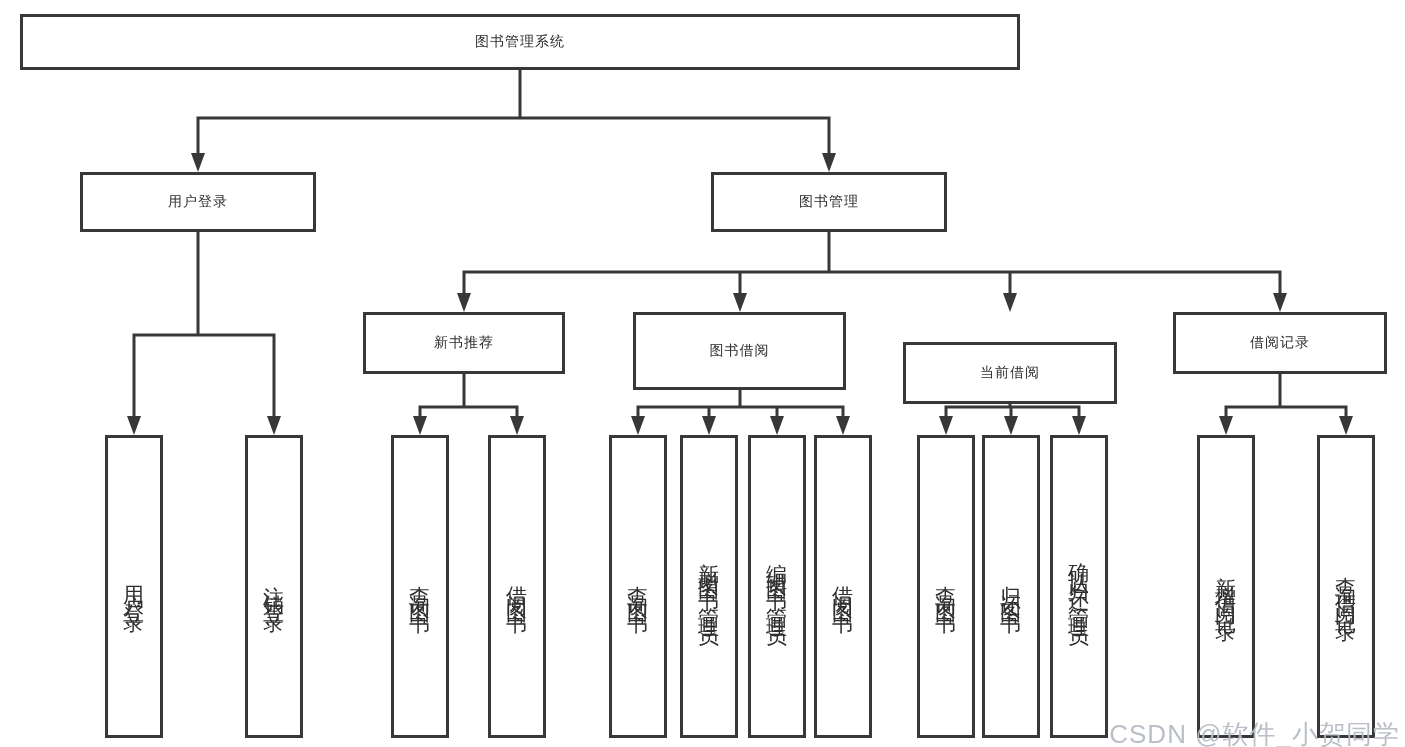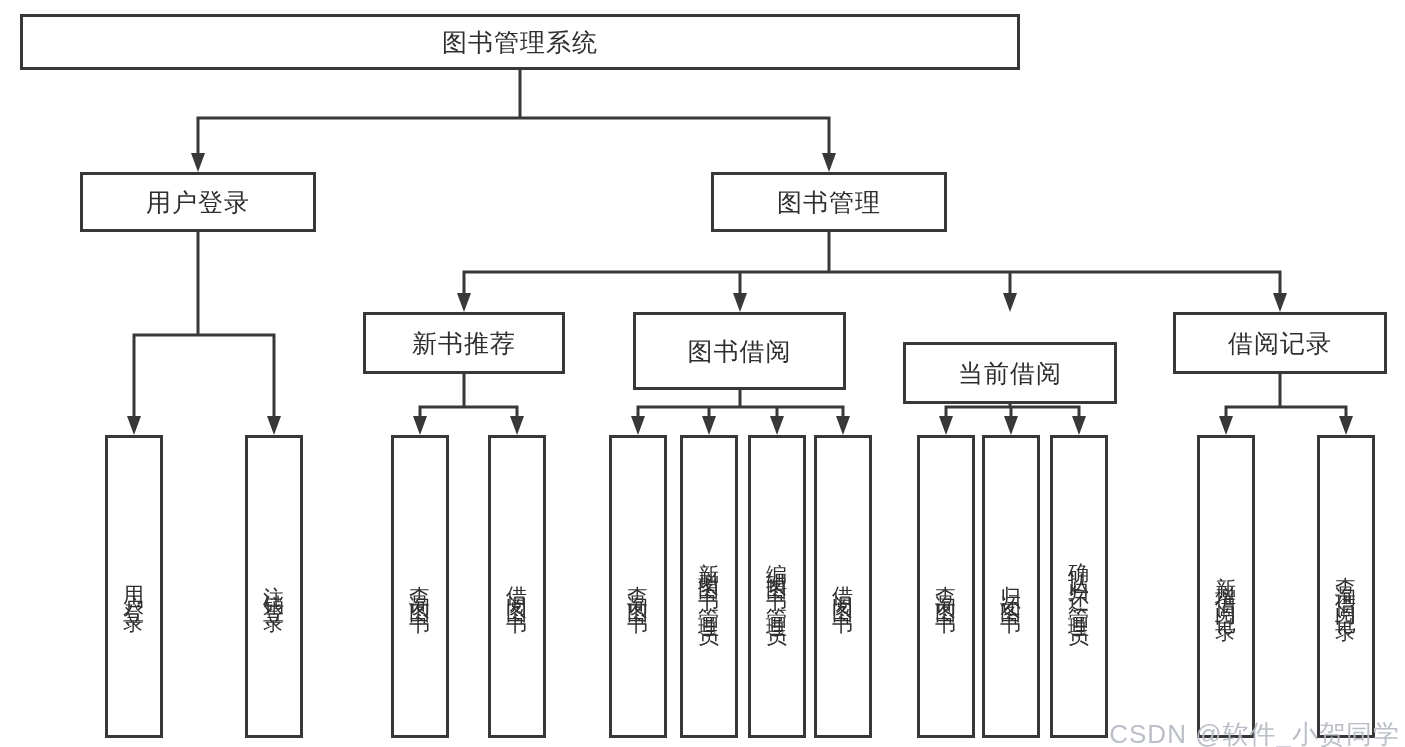--- a/index.html
+++ b/index.html
@@ -24,21 +24,21 @@
     z-index: 1;
   }
   .hbox {
     position: absolute;
     box-sizing: border-box;
     border: 3px solid #383838;
     background: #ffffff;
     display: flex;
     align-items: center;
     justify-content: center;
-    font-size: 25px;
+    font-size: 14px;
     letter-spacing: 1px;
     color: #2e2e2e;
     z-index: 2;
   }
   .vbox {
     position: absolute;
     top: 435px;
     height: 303px;
     width: 58px;
     box-sizing: border-box;

